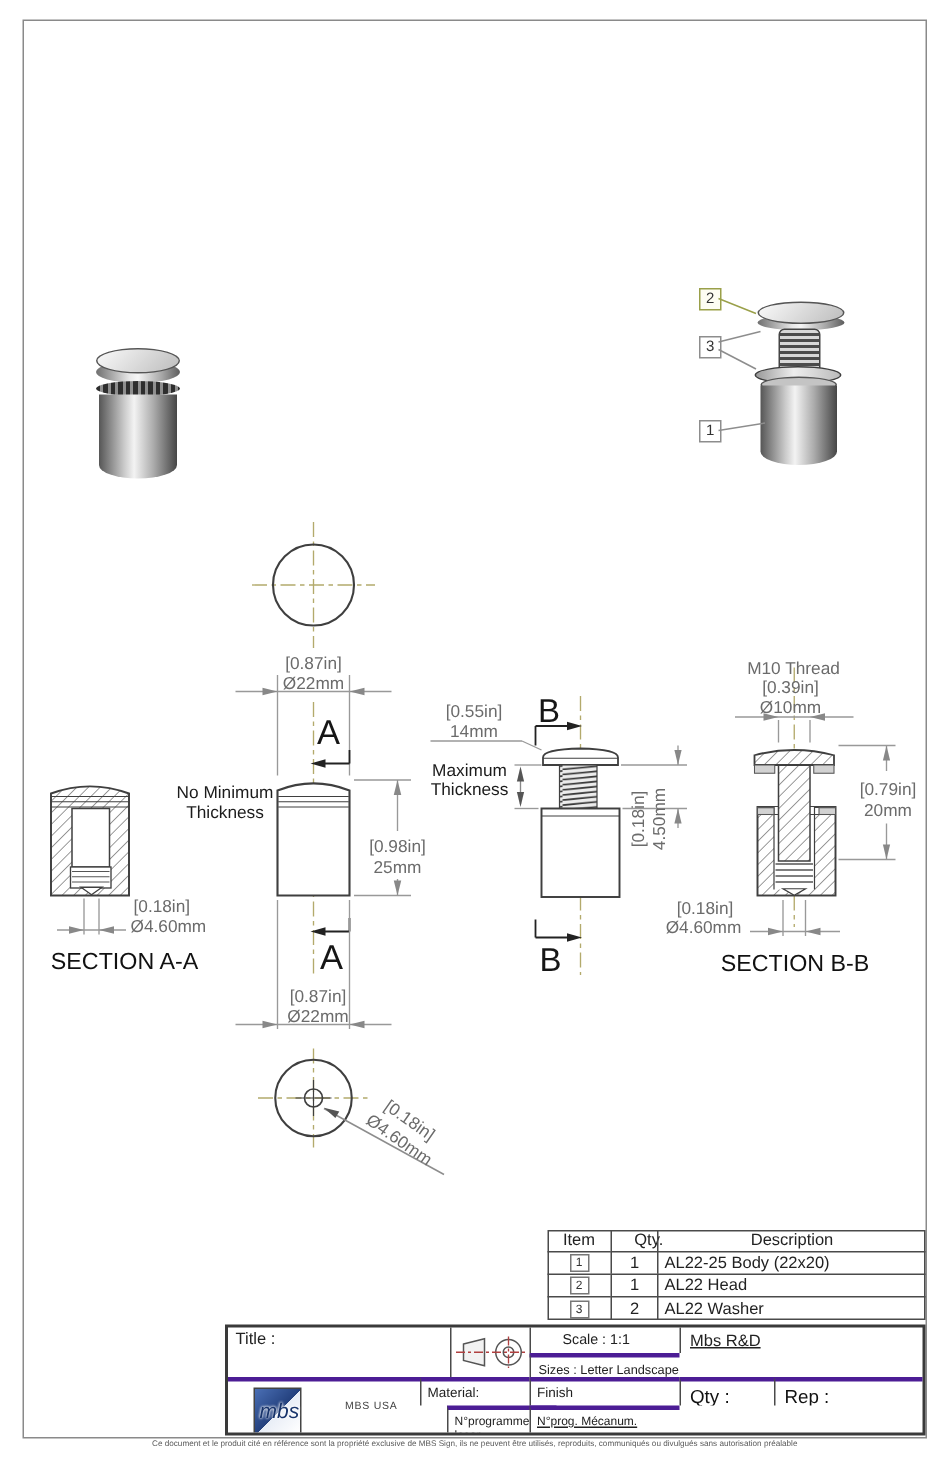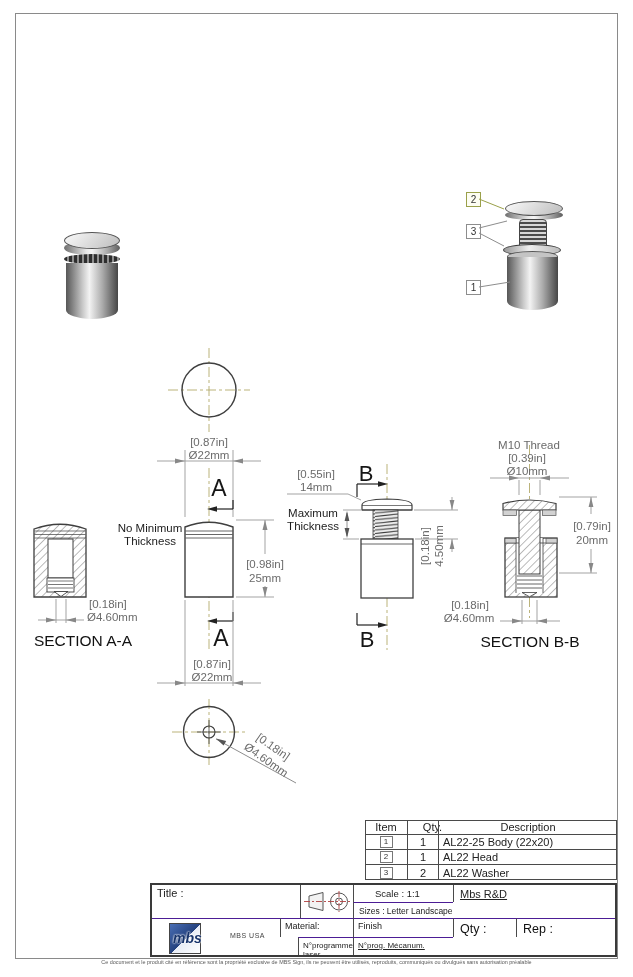--- a/index.html
+++ b/index.html
@@ -21,27 +21,27 @@
   
   #parts{left:365px;top:820px;width:252px;height:60px;font-size:11px;}
   #parts .cell{position:absolute;border-left:1px solid #4a4a4a;border-top:1px solid #4a4a4a;
                box-sizing:border-box;display:flex;align-items:center;}
   #parts .hdr{justify-content:center;}
   #parts .outer{position:absolute;left:0;top:0;right:0;bottom:0;border:1px solid #4a4a4a;box-sizing:border-box;}
   .itm-box{display:inline-block;min-width:9px;height:10px;border:1px solid #777;font-size:8px;
            line-height:10px;text-align:center;padding:0 1px;background:#fff;color:#333;}
   
   #tblock{left:150px;top:883px;width:467px;height:74px;border:2px solid #3a3a3a;box-sizing:border-box;}
-  #tblock .tcell{position:absolute;box-sizing:border-box;border-left:1px solid #4a4a4a;border-top:1px solid #4c1d95;
+  #tblock .tcell{position:absolute;box-sizing:border-box;border-left:1px solid #4a4a4a;border-top:3px solid #4c1d95;
                  overflow:hidden;}
   .lab-s{font-size:9px;color:#222;padding:2px 0 0 4px;}
   .lab-m{font-size:12.5px;color:#111;padding:3px 0 0 6px;}
   #logo{position:absolute;left:17px;top:4px;width:30px;height:29px;border:1px solid #444;
         background:linear-gradient(135deg,#4a6fb5 0%,#24417e 52%,#e8edf6 52%,#ffffff 100%);}
-  #logo span{position:absolute;left:3px;top:6px;font-style:italic;font-weight:bold;font-size:14px;
+  #logo span{position:absolute;left:3px;top:6px;font-style:italic;font-weight:normal;font-size:14px;
              color:#17336b;text-shadow:0 0 2px #fff,0 0 2px #fff;}
   #fineprint{left:0;top:959px;width:633px;text-align:center;font-size:8px;color:#5a5a5a;
              transform:scale(0.68);transform-origin:50% 0;white-space:nowrap;}
   svg text{font-family:"Liberation Sans", sans-serif;}
 </style>
 </head>
 <body>
 
 <div id="page">
   <div class="abs" id="border-rect"></div>

